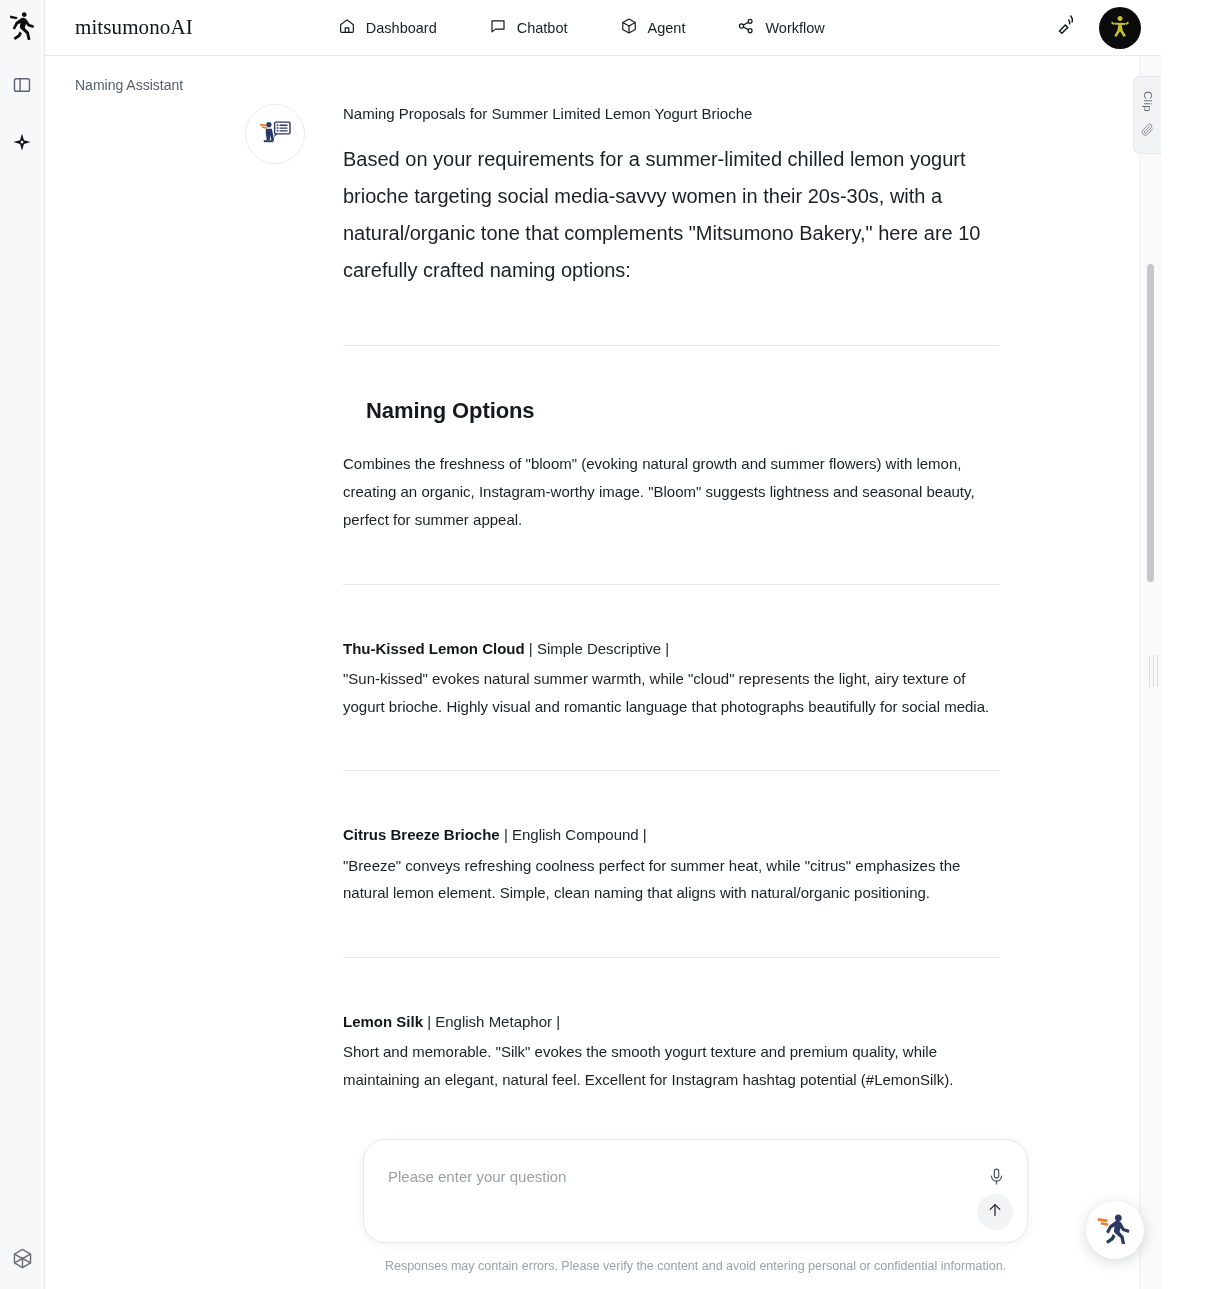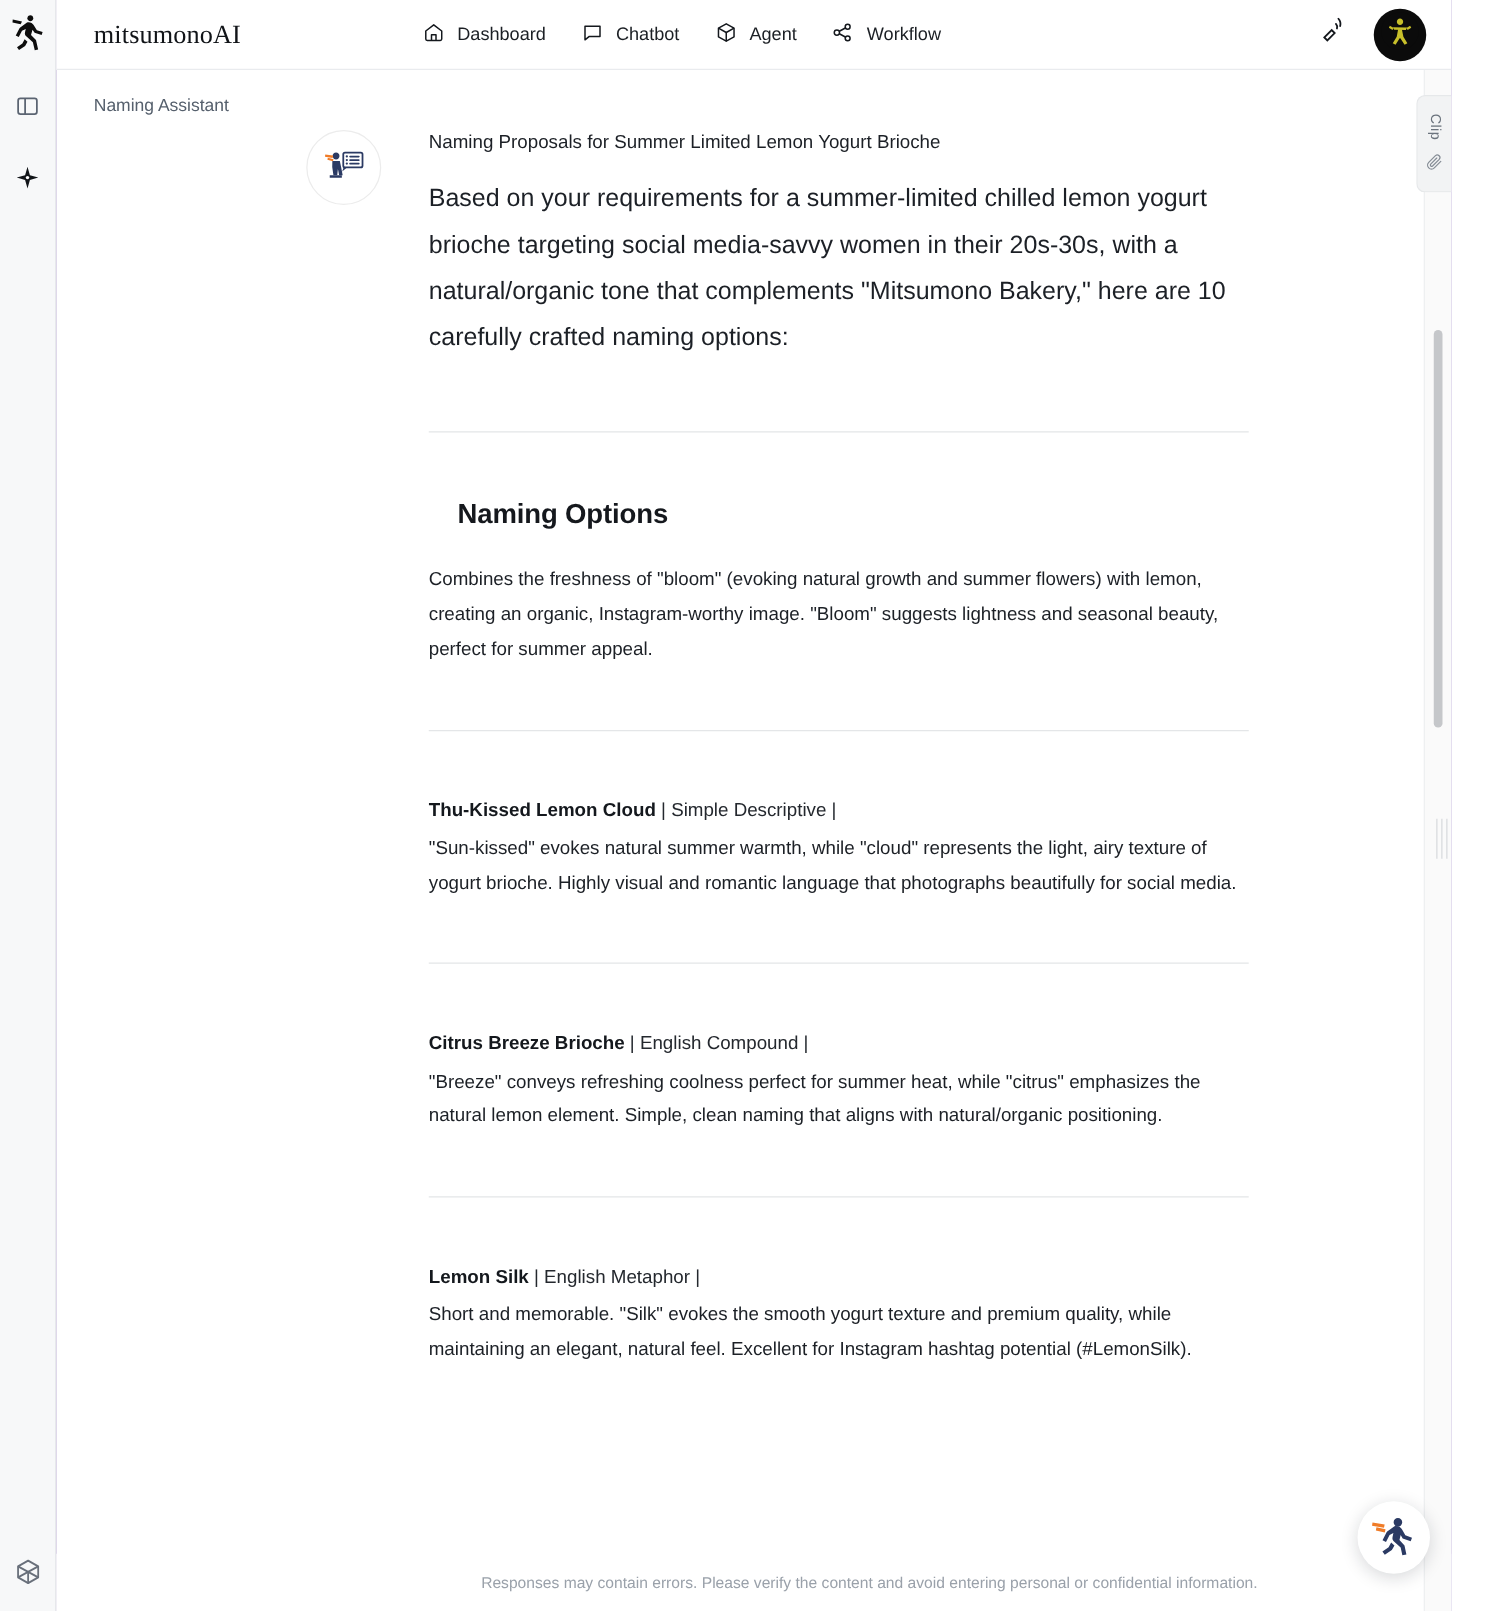--- a/index.html
+++ b/index.html
@@ -11,21 +11,21 @@
     background: #ffffff;
     font-family: "Liberation Sans", sans-serif;
     -webkit-font-smoothing: antialiased;
   }
 
   #app {
     position: relative;
     width: 1161px;
     height: 1289px;
     display: flex;
-    background: #4c1d95;
+    background: #fdba74;
   }
 
   
   .rail {
     width: 45px;
     flex: 0 0 45px;
     height: 100%;
     background: #f7f8f9;
     border-right: 1px solid #e6e8eb;
     display: flex;
@@ -89,21 +89,21 @@
   .brand {
     font-family: "Liberation Serif", serif;
     font-size: 21px;
     letter-spacing: 0.1px;
     color: #111418;
     white-space: nowrap;
   }
   .topnav {
     display: flex;
     align-items: center;
-    gap: 28px;
+    gap: 52px;
     margin-left: 145px;
   }
   .navitem {
     display: flex;
     align-items: center;
     gap: 10px;
     color: #1b1f24;
     font-size: 14.5px;
     cursor: pointer;
     white-space: nowrap;
@@ -562,20 +562,40 @@
 
             </div>
           </div>
 
         </div>
       </div>
     </div>
 
     <div class="composer-zone">
       <div class="composer-center">
+        <div class="composer">
+          <input class="composer-input" type="text" placeholder="Please enter your question" style="">
+          <div class="mic-btn">
+            <span>
+              <svg width="19" height="19" viewBox="0 0 24 24" fill="none" stroke="#4a525c" stroke-width="1.5" stroke-linecap="round">
+                <rect x="9.2" y="2.6" width="5.6" height="11.2" rx="2.8"></rect>
+                <path d="M5.6 11.4a6.4 6.4 0 0 0 12.8 0"></path>
+                <path d="M12 17.8v3.6"></path>
+              </svg>
+            </span>
+          </div>
+          <button class="send-btn">
+            <span>
+              <svg width="18" height="18" viewBox="0 0 24 24" fill="none" stroke="#23282f" stroke-width="1.7" stroke-linecap="round" stroke-linejoin="round">
+                <path d="M12 19.2V5"></path>
+                <path d="M5.6 11.2L12 4.8l6.4 6.4"></path>
+              </svg>
+            </span>
+          </button>
+        </div>
         <div class="disclaimer">Responses may contain errors. Please verify the content and avoid entering personal or confidential information.</div>
       </div>
     </div>
 
     <div class="gutter"></div>
 
     <div class="vscroll">
       <div class="vthumb" style="top:208px;height:318px;"></div>
     </div>
 

